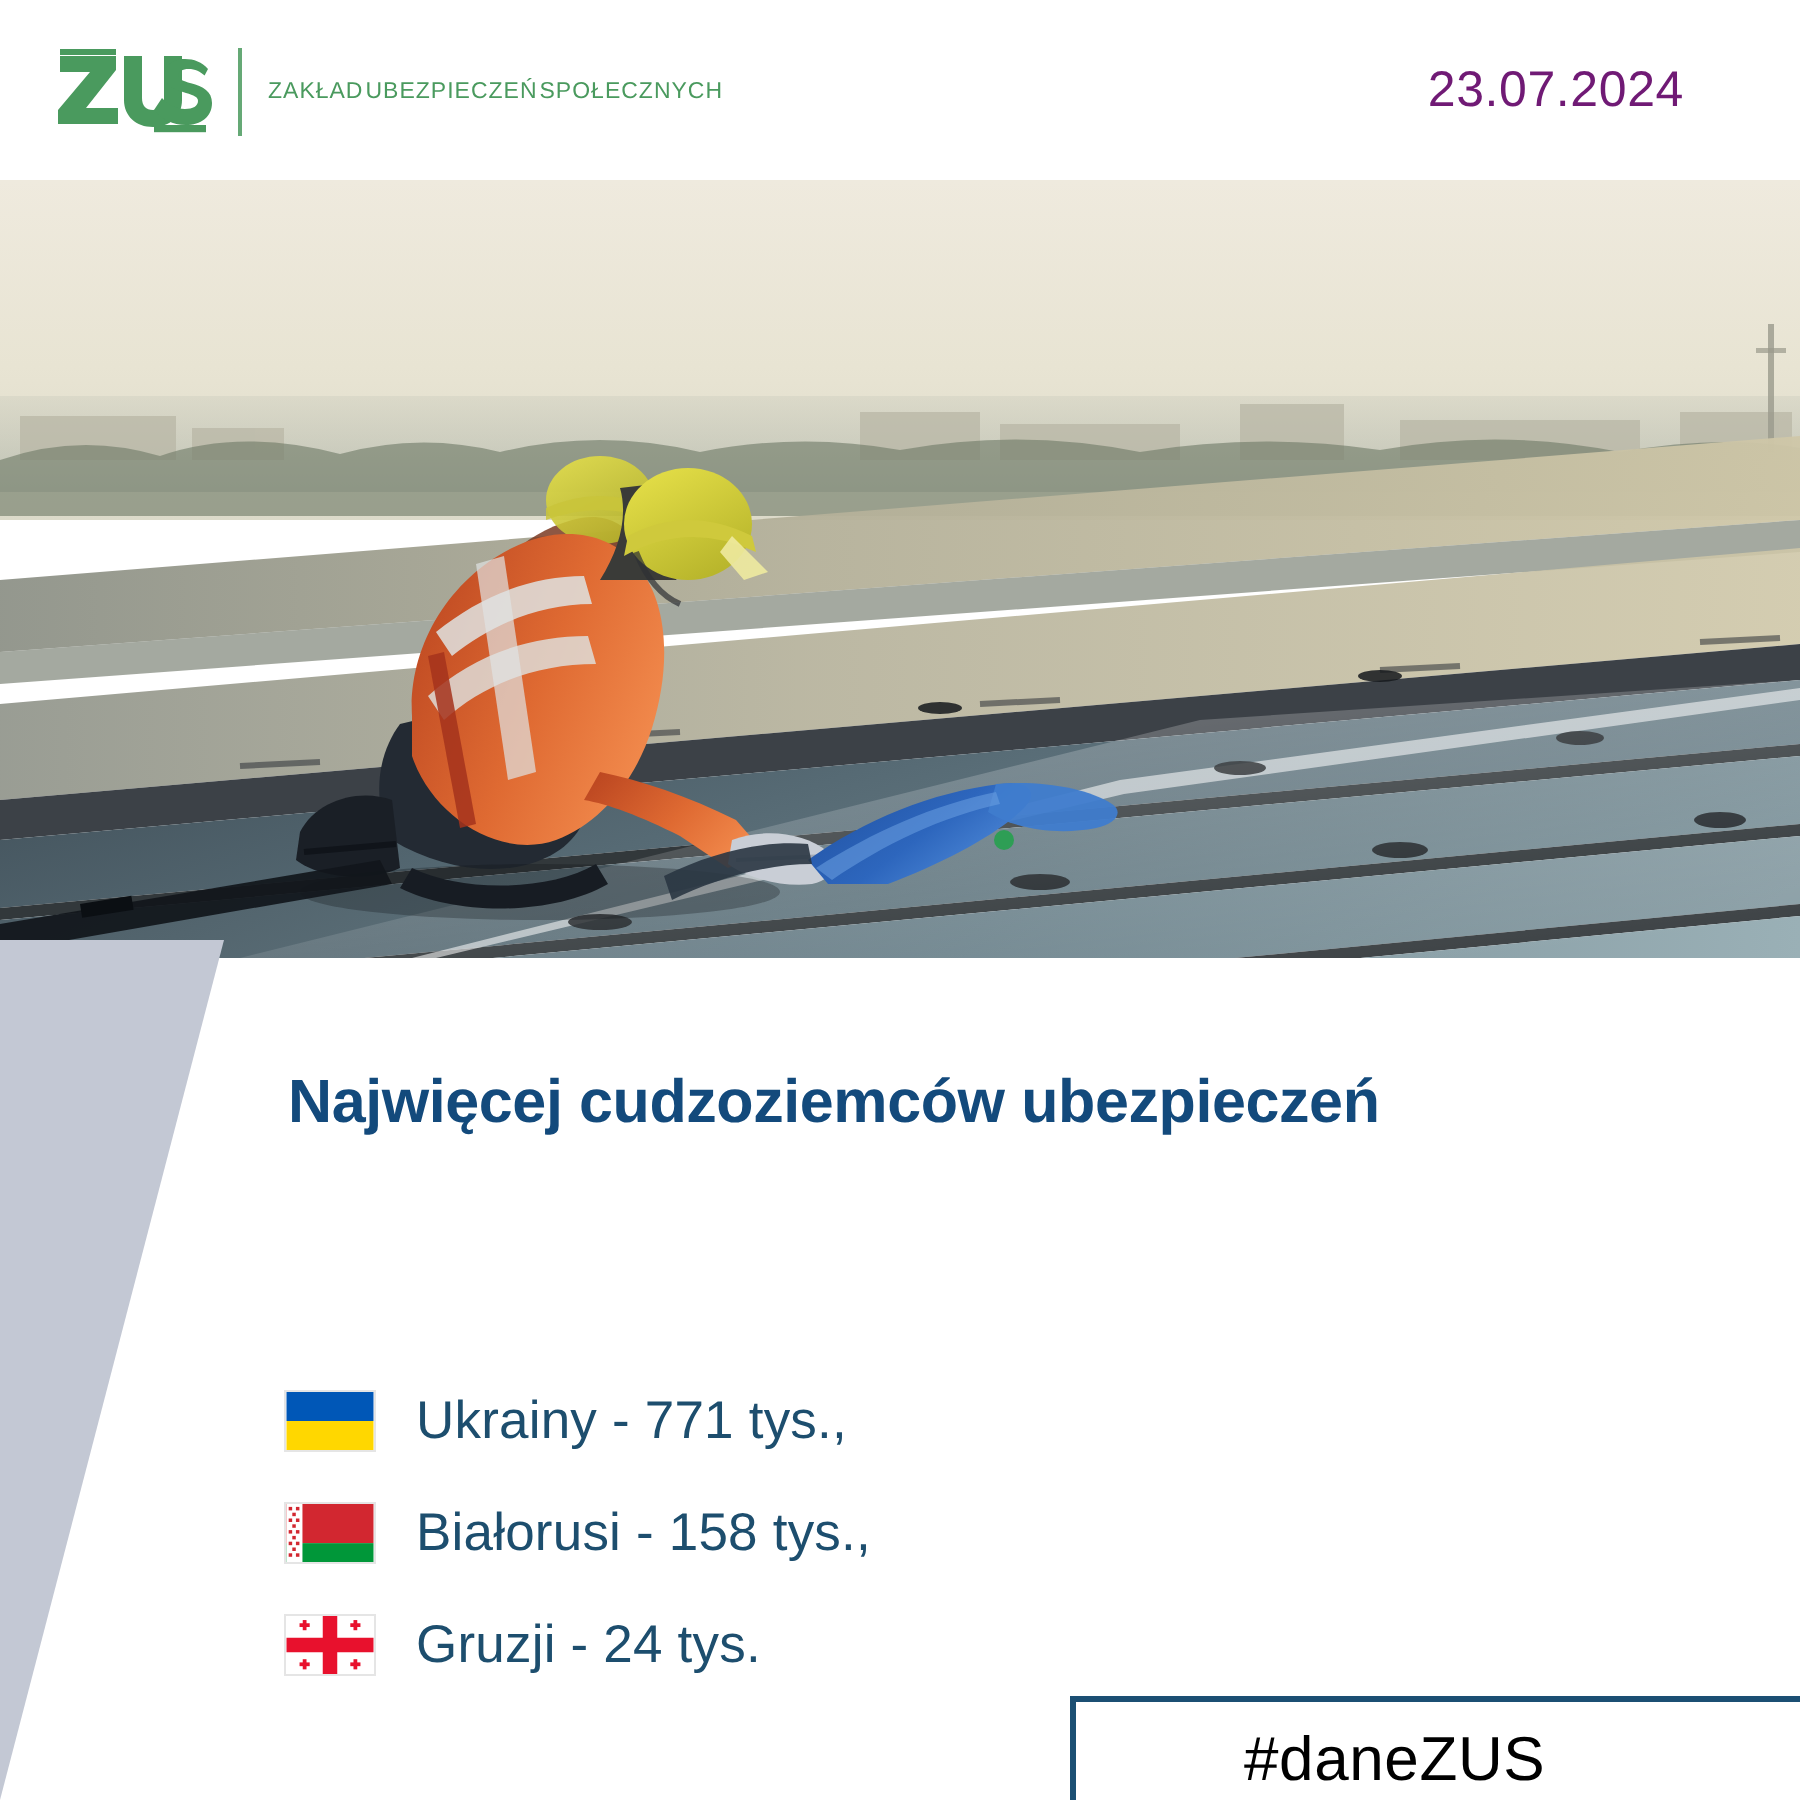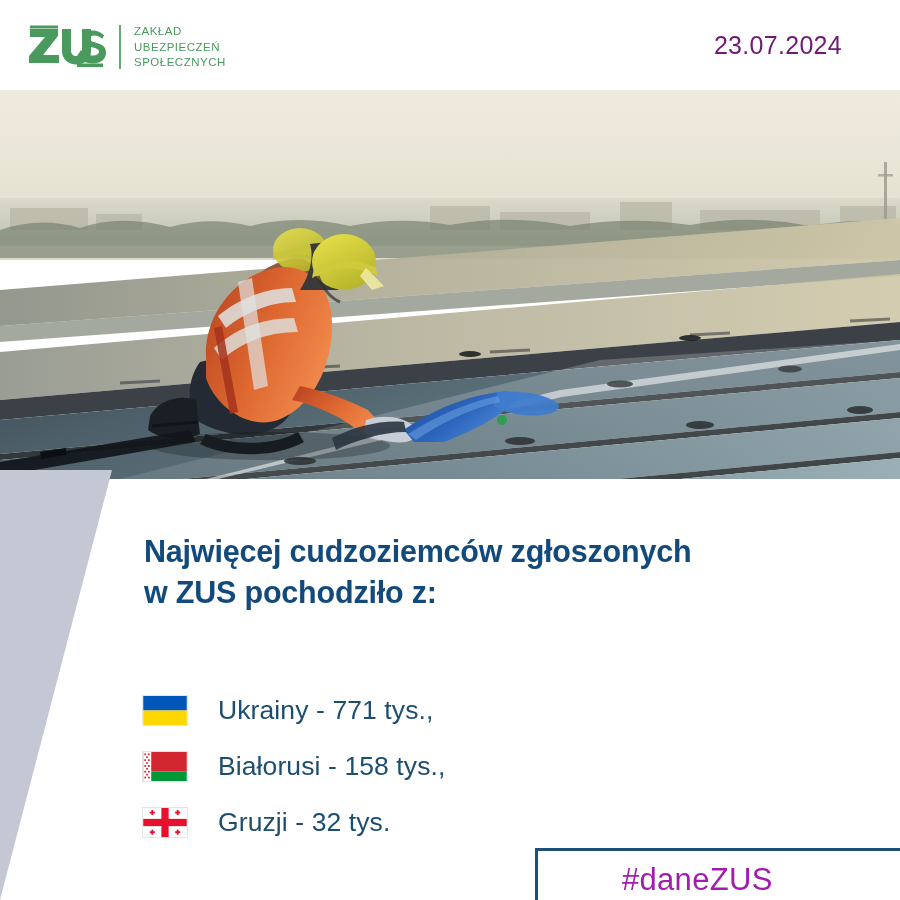--- a/index.html
+++ b/index.html
@@ -17,21 +17,21 @@
   }
   .logo {
     position:absolute; left:28px; top:24px;
     display:flex; align-items:center; gap:13px;
   }
   .logo-mark { width:78px; height:44px; display:block; }
   .logo-divider {
     width:2px; height:44px; background:#4a9a5e; opacity:.85;
   }
   .logo-words {
-    display:flex; flex-direction:column; justify-content:center;
+    display:flex; flex-direction:row; justify-content:center;
     gap:1px;
   }
   .logo-words span {
     font-size:11.5px; letter-spacing:.5px; color:#4a9a5e;
     line-height:1.28; font-weight:400;
   }
   .date {
     position:absolute; right:58px; top:31px;
     font-size:25px; color:#701a75; letter-spacing:.3px;
   }
@@ -65,33 +65,33 @@
   }
   .list-item {
     display:flex; align-items:center; height:47px; margin-bottom:9px;
   }
   .flag {
     width:46px; height:31px; flex:0 0 46px;
     border:1px solid rgba(0,0,0,.10);
     display:block;
   }
   .list-label {
-    margin-left:30px; font-size:26.5px; color:#1d4e6e;
+    margin-left:20px; font-size:26.5px; color:#1d4e6e;
     letter-spacing:.1px; white-space:nowrap;
   }
 
   
   .hashbox {
     position:absolute; left:535px; top:848px; width:400px; height:64px;
     border:3px solid #1b4f73; border-right:none;
     background:#ffffff;
     display:flex; align-items:center; justify-content:flex-start;
   }
   .hashbox span {
-    font-size:31px; color:#a21caf; letter-spacing:.3px;
+    font-size:31px; color:#000000; letter-spacing:.3px;
     margin-left:84px;
   }
 </style>
 </head>
 <body>
 
 <div class="header">
 
   <div class="logo">
     <svg class="logo-mark" viewBox="0 0 78 44">
@@ -291,22 +291,21 @@
     <path d="M0 372 L190 340 L196 352 L0 386 Z" fill="#11161b" opacity="0.92"></path>
     <rect x="40" y="362" width="26" height="7" fill="#0b0f13" transform="rotate(-9 40 362)"></rect>
   </svg>
 </div>
 
 <div class="wedge"></div>
 
 <div class="content">
 
   <div class="headline">
-    <div>Najwięcej cudzoziemców zgłoszonych</div>
-    <div>w ZUS pochodziło z:</div>
+    <div>Najwięcej cudzoziemców ubezpieczeń</div>
   </div>
 
   <div class="list">
 
     <div class="list-item">
       <svg class="flag" viewBox="0 0 60 40">
         <rect width="60" height="20" fill="#0057b7"></rect>
         <rect y="20" width="60" height="20" fill="#ffd700"></rect>
       </svg>
       <span class="list-label">Ukrainy - 771 tys.,</span>
@@ -346,21 +345,21 @@
           <rect x="9" y="5" width="7" height="2.6"></rect>
           <rect x="11.2" y="2.8" width="2.6" height="7"></rect>
           <rect x="44" y="5" width="7" height="2.6"></rect>
           <rect x="46.2" y="2.8" width="2.6" height="7"></rect>
           <rect x="9" y="32" width="7" height="2.6"></rect>
           <rect x="11.2" y="29.8" width="2.6" height="7"></rect>
           <rect x="44" y="32" width="7" height="2.6"></rect>
           <rect x="46.2" y="29.8" width="2.6" height="7"></rect>
         </g>
       </svg>
-      <span class="list-label">Gruzji - 32 tys.</span>
+      <span class="list-label">Gruzji - 24 tys.</span>
     </div>
 
   </div>
 </div>
 
 <div class="hashbox">
   <span>#daneZUS</span>
 </div>
 
 </body></html>

